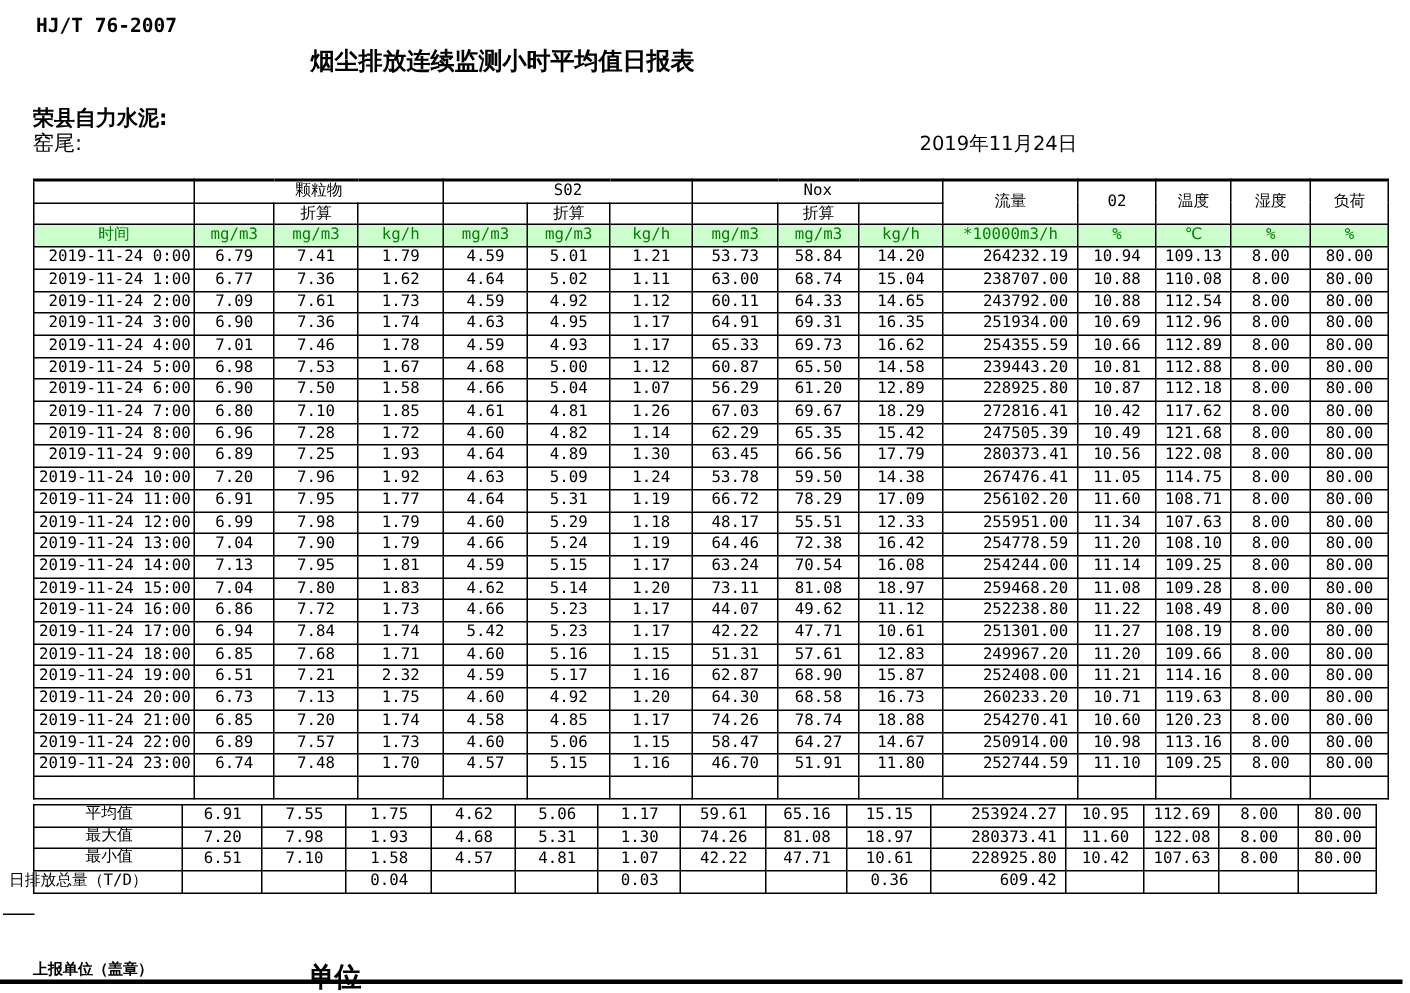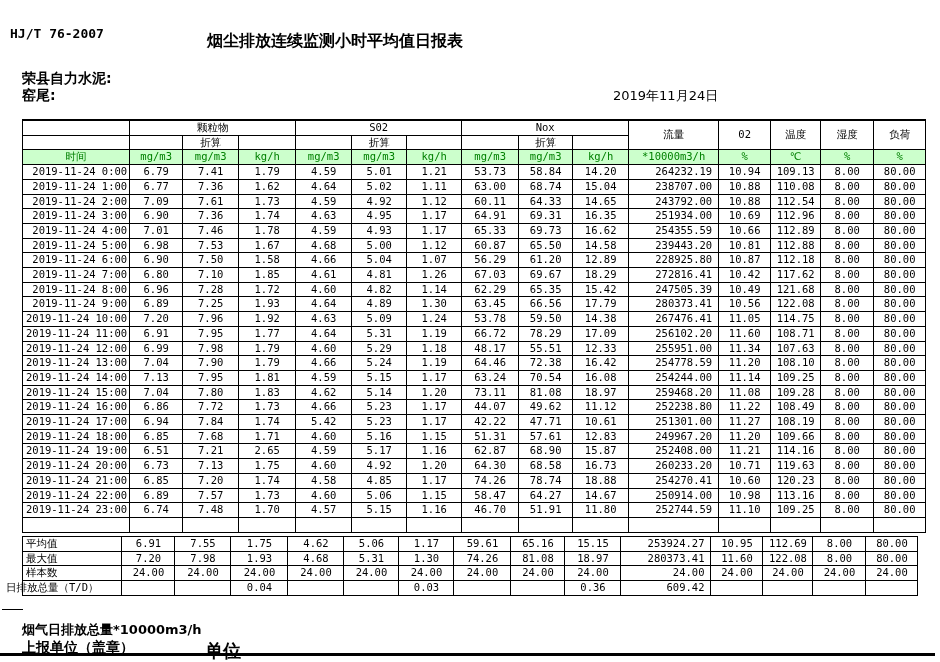--- a/index.html
+++ b/index.html
@@ -2,47 +2,47 @@
 <html><head>
 <meta charset="utf-8">
 <style>
   html,body { margin:0; padding:0; background:#ffffff; }
   #page {
     position:relative; width:940px; height:662px; background:#ffffff;
     font-family:"DejaVu Sans", "Liberation Sans", sans-serif; color:#000;
     overflow:hidden;
   }
   .abs { position:absolute; white-space:nowrap; }
-  .std-no   { left:10px; top:10px;  font:bold 13px "DejaVu Sans Mono", monospace;margin-top:16px; }
+  .std-no   { left:24px; top:10px;  font:bold 13px "DejaVu Sans Mono", monospace; }
   .title    { left:207px; top:31px; font-weight:bold; font-size:16px;text-align:right; }
   .company  { left:22px; top:70px;  font-weight:bold; font-size:14px; }
-  .loc      { left:22px; top:87px;  font-weight:bold; font-size:14px; }
+  .loc      { left:22px; top:87px;  font-weight:normal; font-size:14px; }
   .date     { left:565px; top:87px; font-size:13px;margin-left:48px; }
 
   table.doc-table {
     position:absolute; border-collapse:collapse; table-layout:fixed;
     font-family:"DejaVu Sans Mono", "DejaVu Sans", monospace;
     font-size:10.5px; color:#000;
   }
   table.main    { left:22px; top:119px; border-top:2px solid #000; }
   table.summary { left:22px; top:536px; }
   .doc-table td {
     border:1px solid #000; padding:0 3px; height:13.7px; line-height:13.7px;
     text-align:center; overflow:hidden; white-space:nowrap;
   }
   table.main thead td { font-family:"DejaVu Sans Mono", "DejaVu Sans", monospace; }
   tr.green td { background:#CCFFCC; color:#008000; }
   td.time-cell { text-align:right; padding-right:2px; }
   td.flow-cell { text-align:right; padding-right:6px; }
-  td.sum-label { text-align:left; padding-right:2px; }
+  td.sum-label { text-align:center; padding-right:2px;font-family:Liberation Mono, monospace; }
   td.total-label { text-align:left; overflow:visible; }
   td.total-label span { position:relative; left:-20px; }
   .label-ext-line { left:2px; top:609px; width:21px; height:1px; background:#000; }
   .footer-note  { left:22px; top:621px; font-weight:bold; font-size:13px; }
-  .footer-rep   { left:22px; top:639px; font-weight:bold; font-size:14px; }
+  .footer-rep   { left:22px; top:639px; font-weight:bold; font-size:10px; }
   .footer-unit  { left:205px; top:639px; font-weight:bold; font-size:18px; }
   .bottom-rule  { left:0px; top:653px; width:935px; height:3px; background:#000; }
 </style>
 </head>
 <body>
 
 <div id="page">
 
   <div class="abs std-no">HJ/T  76-2007</div>
   <div class="abs title">烟尘排放连续监测小时平均值日报表</div>
@@ -431,21 +431,21 @@
           <td class="flow-cell">249967.20</td>
           <td>11.20</td>
           <td>109.66</td>
           <td>8.00</td>
           <td>80.00</td>
         </tr>
         <tr>
           <td class="time-cell">2019-11-24 19:00</td>
           <td>6.51</td>
           <td>7.21</td>
-          <td>2.65</td>
+          <td>2.32</td>
           <td>4.59</td>
           <td>5.17</td>
           <td>1.16</td>
           <td>62.87</td>
           <td>68.90</td>
           <td>15.87</td>
           <td class="flow-cell">252408.00</td>
           <td>11.21</td>
           <td>114.16</td>
           <td>8.00</td>
@@ -586,35 +586,35 @@
           <td>74.26</td>
           <td>81.08</td>
           <td>18.97</td>
           <td class="flow-cell">280373.41</td>
           <td>11.60</td>
           <td>122.08</td>
           <td>8.00</td>
           <td>80.00</td>
         </tr>
         <tr>
-          <td class="sum-label">样本数</td>
-          <td>24.00</td>
-          <td>24.00</td>
-          <td>24.00</td>
-          <td>24.00</td>
-          <td>24.00</td>
-          <td>24.00</td>
-          <td>24.00</td>
-          <td>24.00</td>
-          <td>24.00</td>
-          <td class="flow-cell">24.00</td>
-          <td>24.00</td>
-          <td>24.00</td>
-          <td>24.00</td>
-          <td>24.00</td>
+          <td class="sum-label">最小值</td>
+          <td>6.51</td>
+          <td>7.10</td>
+          <td>1.58</td>
+          <td>4.57</td>
+          <td>4.81</td>
+          <td>1.07</td>
+          <td>42.22</td>
+          <td>47.71</td>
+          <td>10.61</td>
+          <td class="flow-cell">228925.80</td>
+          <td>10.42</td>
+          <td>107.63</td>
+          <td>8.00</td>
+          <td>80.00</td>
         </tr>
         <tr>
           <td class="total-label"><span>日排放总量（T/D）</span></td>
           <td></td>
           <td></td>
           <td>0.04</td>
           <td></td>
           <td></td>
           <td>0.03</td>
           <td></td>
@@ -623,18 +623,17 @@
           <td class="flow-cell">609.42</td>
           <td></td>
           <td></td>
           <td></td>
           <td></td>
         </tr>
       </tbody>
   </table>
 
   <div class="abs label-ext-line"></div>
-  <div class="abs footer-note">烟气日排放总量*10000m3/h</div>
   <div class="abs footer-rep">上报单位（盖章）</div>
   <div class="abs footer-unit">单位</div>
   <div class="abs bottom-rule"></div>
 
 </div>
 
 </body></html>

